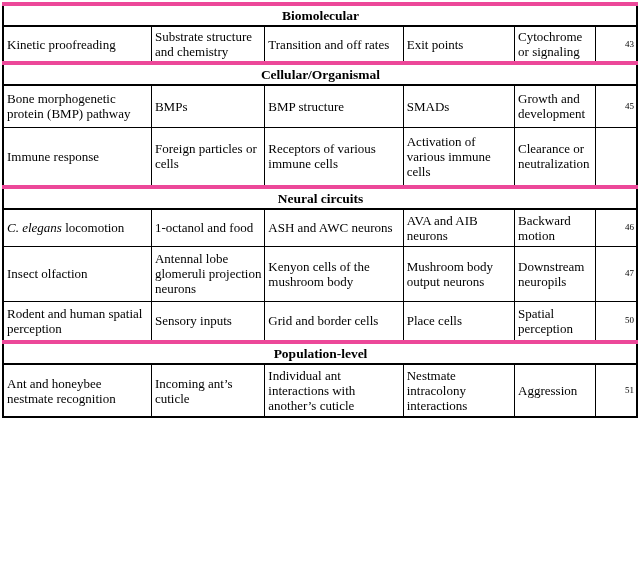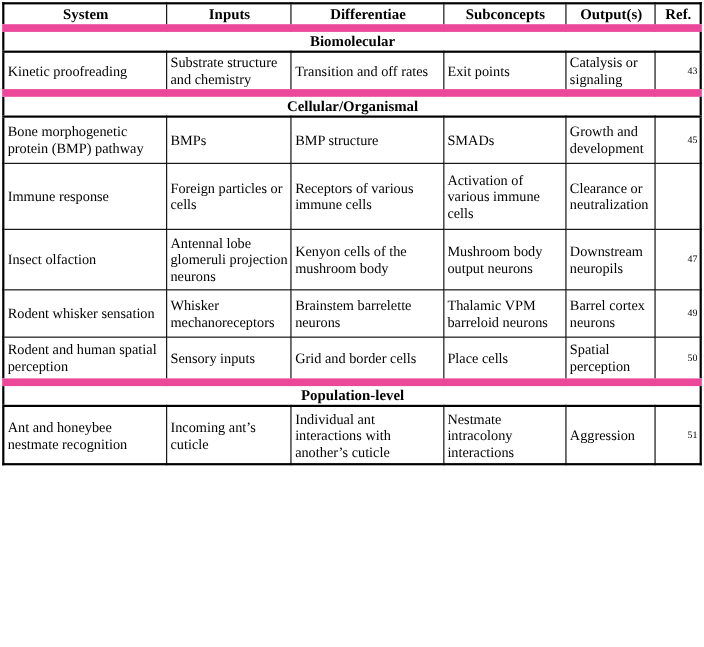--- a/index.html
+++ b/index.html
@@ -29,21 +29,21 @@
   }
   th {
     text-align: center;
     font-weight: bold;
     border-bottom: 2px solid #000;
     font-size: 13.5px;
   }
   tr.section td {
     text-align: center;
     font-weight: bold;
-    border-top: 7px solid #ec4899;
+    border-top: 4px solid #ec4899;
     border-bottom: 2px solid #000;
     font-size: 13.5px;
   }
   td { text-align: left; }
   td.ref {
     text-align: right;
     font-size: 9px;
     vertical-align: middle;
   }
   em { font-style: italic; }
@@ -56,39 +56,31 @@
   <colgroup>
     <col class="c1">
         <col class="c2">
         <col class="c3">
         <col class="c4">
         <col class="c5">
         <col class="c6">
   </colgroup>
 
   <tbody>
-        <tr style="height:22px">
-    <th>System</th>
-    <th>Inputs</th>
-    <th>Differentiae</th>
-    <th>Subconcepts</th>
-    <th>Output(s)</th>
-    <th>Ref.</th>
-  </tr>
 
   <tr class="section" style="height:22px">
     <td colspan="6">Biomolecular</td>
   </tr>
 
   <tr style="height:37px">
     <td>Kinetic proofreading</td>
     <td>Substrate structure and chemistry</td>
     <td>Transition and off rates</td>
     <td>Exit points</td>
-    <td>Catalysis or signaling</td>
+    <td>Cytochrome or signaling</td>
     <td class="ref">43</td>
   </tr>
 
 
   <tr class="section" style="height:22px">
     <td colspan="6">Cellular/Organismal</td>
   </tr>
 
   <tr style="height:42px">
     <td>Bone morphogenetic protein (BMP) pathway</td>
@@ -101,40 +93,43 @@
 
   <tr style="height:60px">
     <td>Immune response</td>
     <td>Foreign particles or cells</td>
     <td>Receptors of various immune cells</td>
     <td>Activation of various immune cells</td>
     <td>Clearance or neutralization</td>
     <td class="ref"></td>
   </tr>
 
+  <tr class="section" style="height:22px">
+    <td colspan="6">Neural circuits</td>
+  </tr>
 
+  <tr style="height:37px">
+    <td><em>C. elegans</em><span> locomotion</span></td>
+    <td>1-octanol and food</td>
+    <td>ASH and AWC neurons</td>
+    <td>AVA and AIB neurons</td>
+    <td>Backward motion</td>
+    <td class="ref">46</td>
+  </tr>
 
   <tr style="height:55px">
     <td>Insect olfaction</td>
     <td>Antennal lobe glomeruli projection neurons</td>
     <td>Kenyon cells of the mushroom body</td>
     <td>Mushroom body output neurons</td>
     <td>Downstream neuropils</td>
     <td class="ref">47</td>
   </tr>
 
 
-  <tr style="height:43px">
-    <td>Rodent whisker sensation</td>
-    <td>Whisker mechanoreceptors</td>
-    <td>Brainstem barrelette neurons</td>
-    <td>Thalamic VPM barreloid neurons</td>
-    <td>Barrel cortex neurons</td>
-    <td class="ref">49</td>
-  </tr>
 
   <tr style="height:41px">
     <td>Rodent and human spatial perception</td>
     <td>Sensory inputs</td>
     <td>Grid and border cells</td>
     <td>Place cells</td>
     <td>Spatial perception</td>
     <td class="ref">50</td>
   </tr>
 

